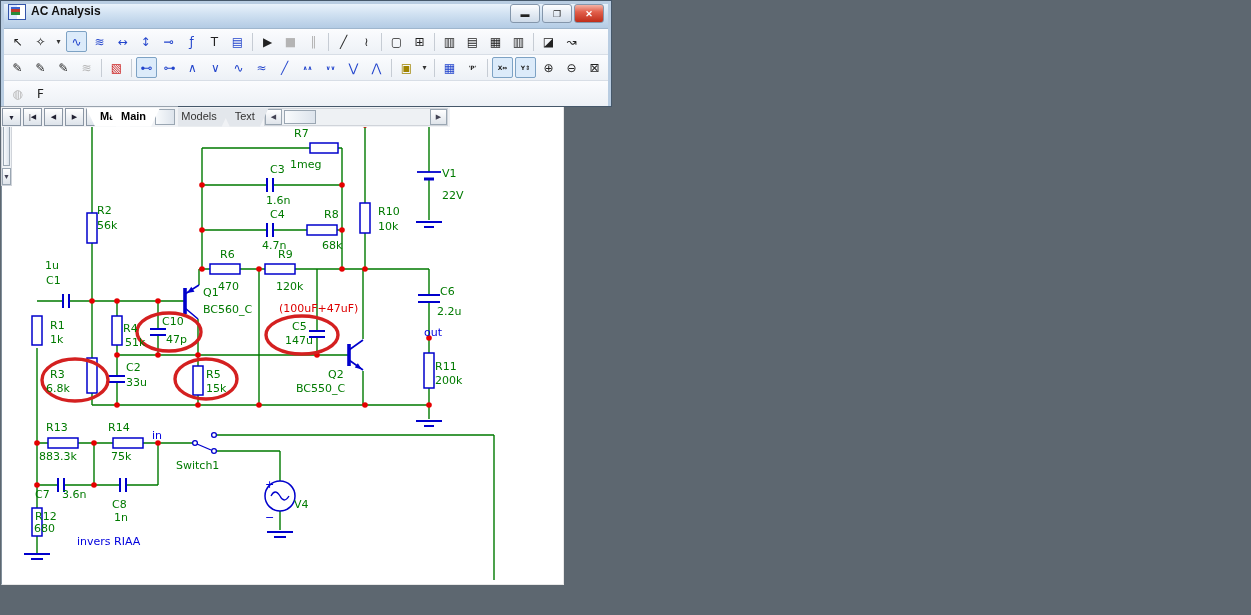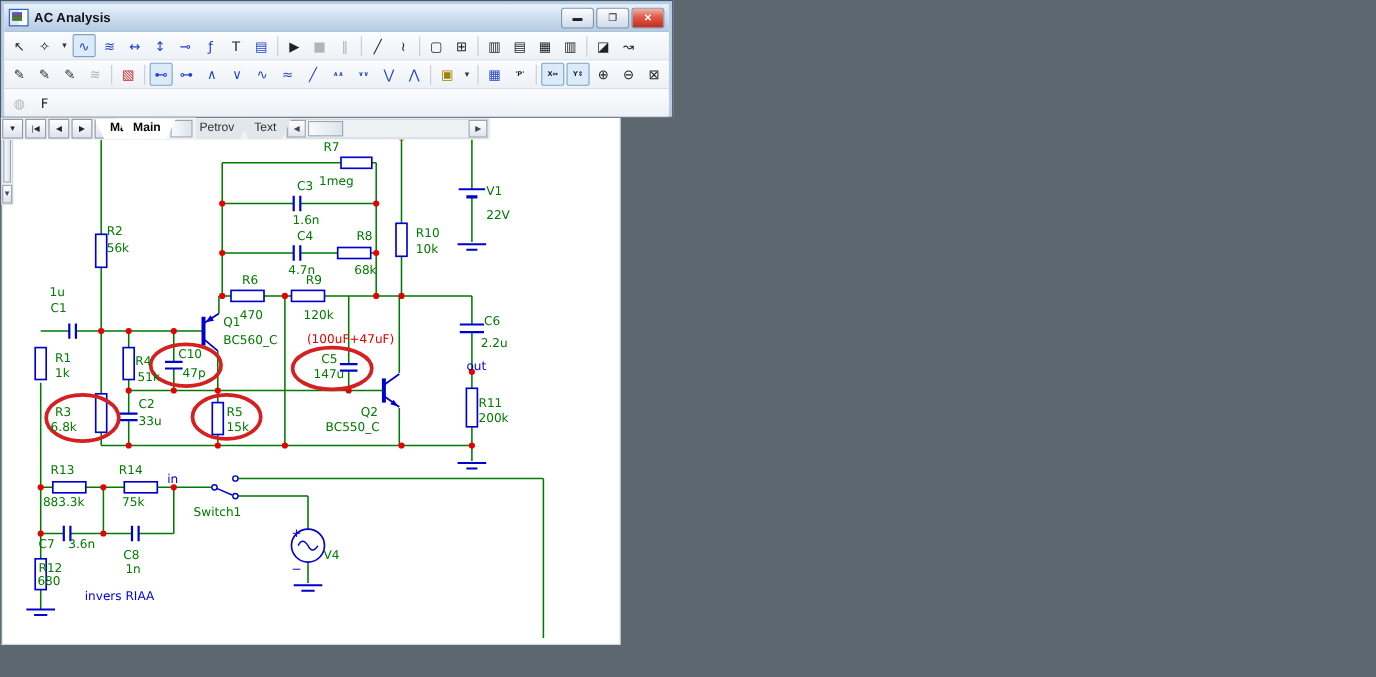--- a/index.html
+++ b/index.html
@@ -1,18 +1,18 @@
 <!DOCTYPE html>
 <html><head>
 <meta charset="utf-8">
 <style>
   html,body{margin:0;padding:0}
   body{width:1251px;height:615px;overflow:hidden;background:#5d6770;font-family:"Liberation Sans",sans-serif;position:relative}
   .win{position:absolute;border:1px solid #46586a;background:#eef2f7;box-shadow:inset 0 0 0 3px #b9cde2}
-  .titlebar{height:24px;margin:3px 3px 0 3px;display:flex;align-items:center;gap:5px;padding:0 4px;
+  .titlebar{height:24px;margin:3px 3px 0 3px;display:flex;align-items:flex-start;gap:5px;padding:0 4px;
     background:linear-gradient(#e9f2fb,#cfe0f1 45%,#b3cbe4);border-bottom:1px solid #9fb6cd;font-size:12px;color:#111}
   .title-text{flex:1;white-space:nowrap;overflow:hidden}
   .winbtns{display:flex;gap:2px}
   .tbtn{width:28px;height:17px;border:1px solid #8496ab;border-radius:3px;display:flex;align-items:center;justify-content:center;
     font-size:9px;color:#222;background:linear-gradient(#fdfeff,#e7edf5 45%,#cfdbe9)}
   .tbtn.close-active{background:linear-gradient(#f4b3a6,#e2604c 40%,#bf2d1a);color:#fff;font-weight:bold}
   .appicon{width:16px;height:14px;border:1px solid #3355aa;background:
     linear-gradient(90deg,#dde8ff 50%,#ffffff 50%);position:relative;flex:none}
   .appicon:after{content:"";position:absolute;left:2px;top:2px;width:9px;height:8px;
     background:linear-gradient(#3a62d0 30%,#c03a2a 30%,#c03a2a 60%,#2a8a3a 60%)}
@@ -295,21 +295,21 @@
   <div class="tabbar" style="left:3;top:585;width:582;height:21">
     <span id="lnav" style="display:flex">
         <span class="nav">|◀</span>
         <span class="nav">◀</span>
         <span class="nav">▶</span>
         <span class="nav">▶|</span>
       </span>
     <span id="ltabs" style="display:flex;align-items:stretch;height:19px;margin-left:6px">
         <span class="tab active">Main</span>
         <span class="tab">Text</span>
-        <span class="tab">Petrov</span>
+        <span class="tab">Models</span>
         <span class="tab">Text</span>
       </span>
     <span style="flex:1"></span>
     <span class="hscroll" style="position:static;display:flex;width:182px;height:16px;margin-right:2px">
       <span class="sba" style="width:15px">◀</span>
       <span class="sbthumb" style="width:30px;margin:1px 2px"></span>
       <span style="flex:1"></span>
       <span class="sba" style="width:15px">▶</span>
     </span>
   </div>

